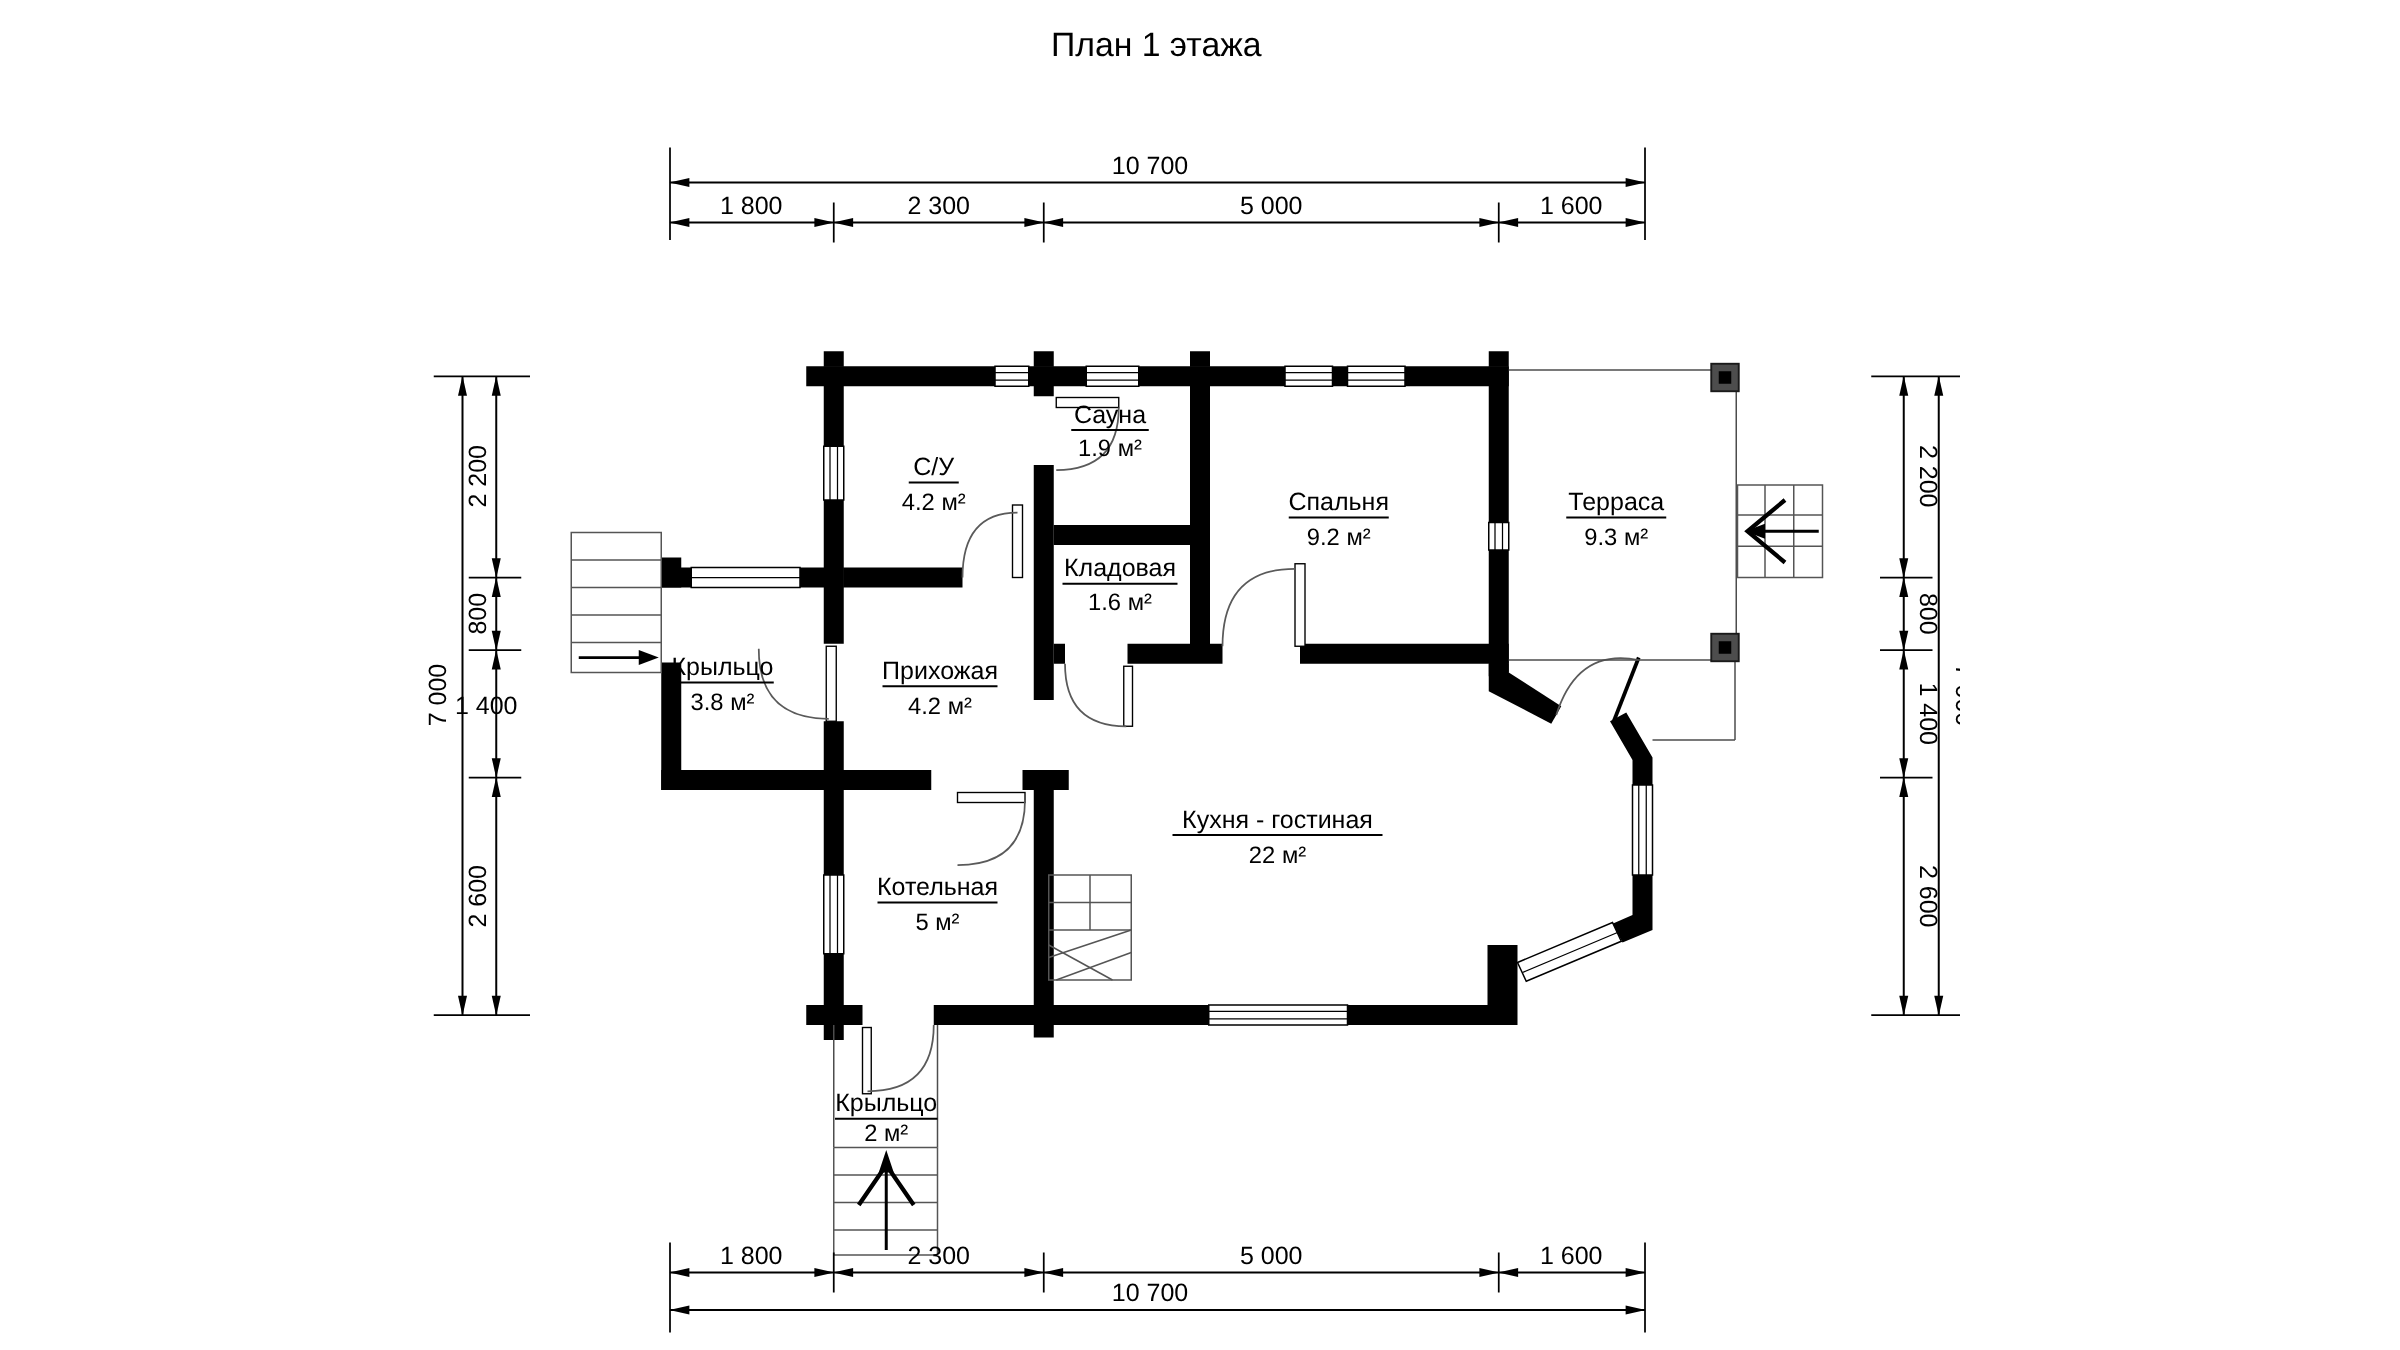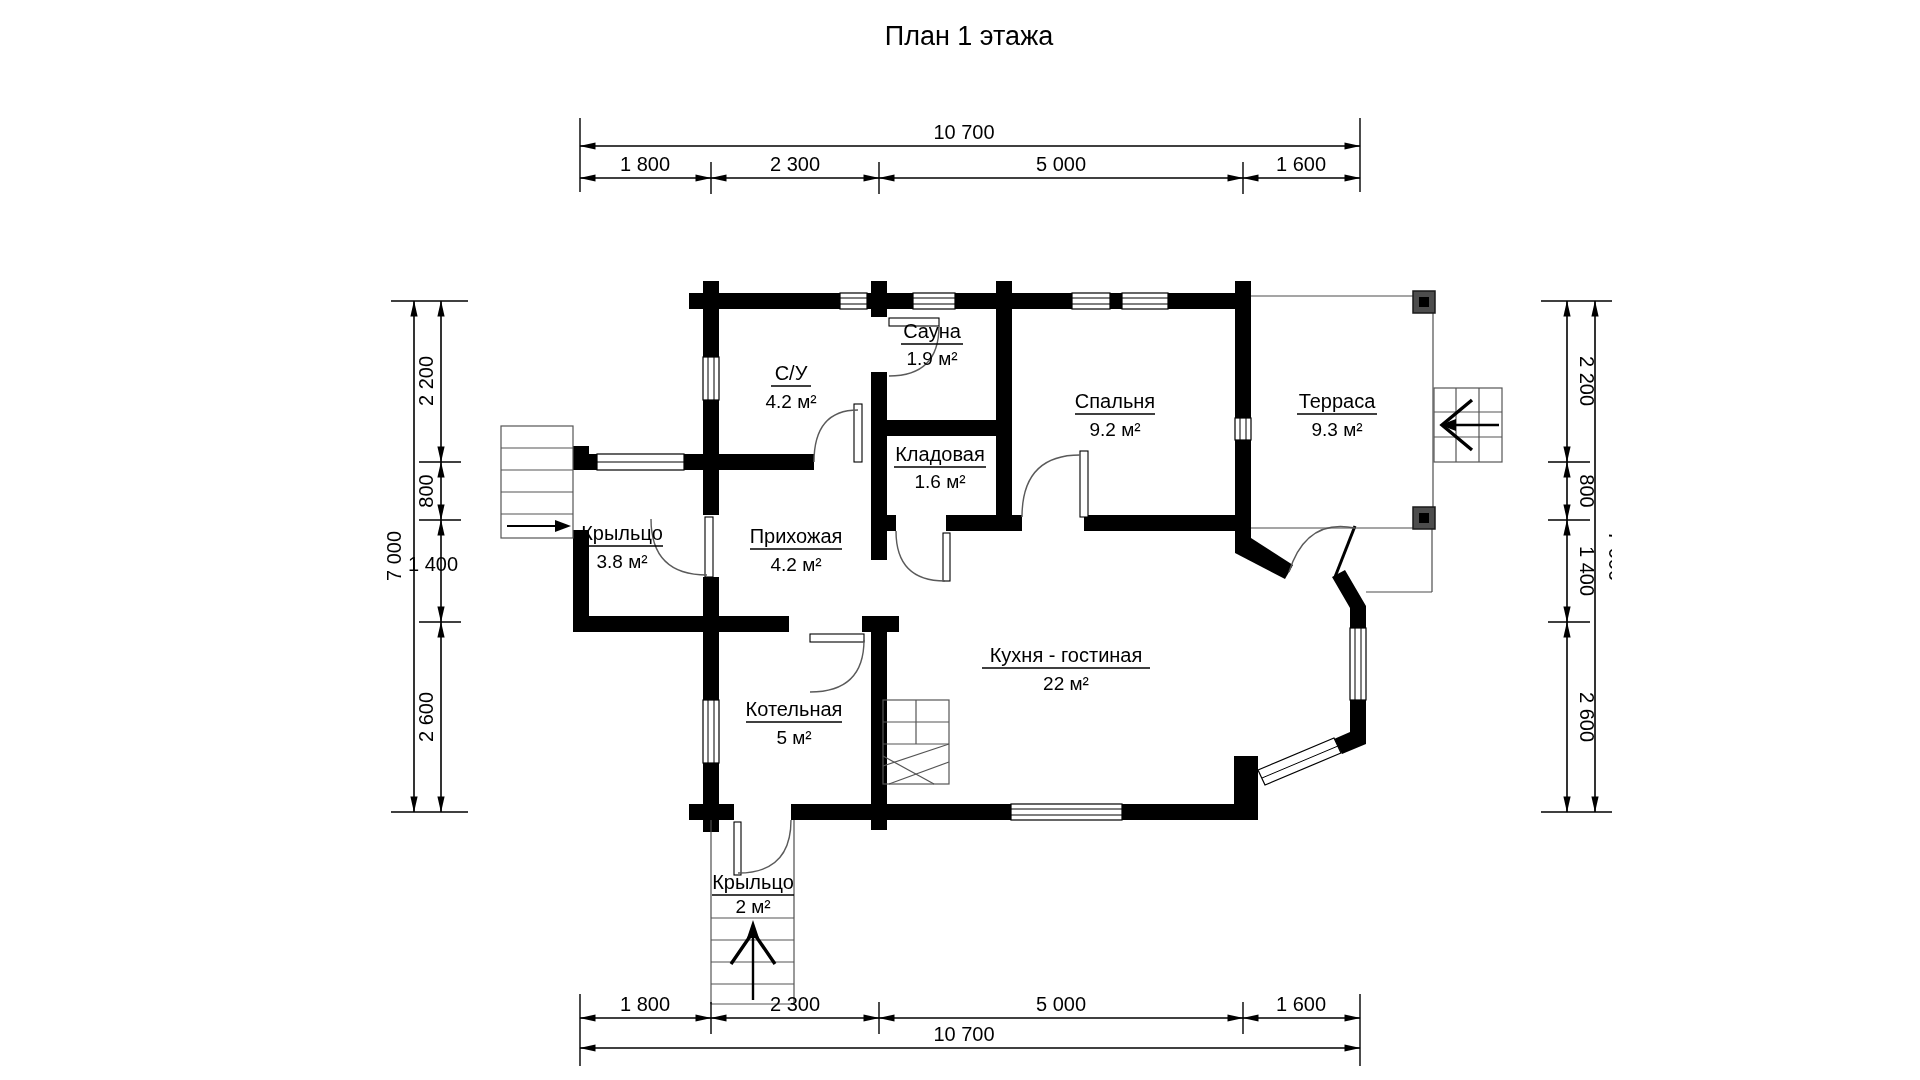--- a/index.html
+++ b/index.html
@@ -1,16 +1,16 @@
 <!DOCTYPE html>
 <html><head>
 <meta charset="utf-8">
 <style>
   html,body{margin:0;padding:0;background:#fff;}
-  .canvas{position:relative;width:1568px;height:1080px;background:#ffffff;overflow:hidden;margin-left:44px;}
+  .canvas{position:relative;width:1568px;height:1080px;background:#ffffff;overflow:hidden;}
   svg{position:absolute;left:0;top:0;}
   text{font-family:"Liberation Sans", sans-serif;fill:#000;}
   .title{font-size:27px;}
   .room-name{font-size:20px;}
   .room-area{font-size:19px;}
   .dim{font-size:20px;}
   .wall{fill:#000;stroke:none;}
   .thin2{stroke:#4d4d4d;stroke-width:1.2;fill:none;}
   .win{fill:#fff;stroke:#000;stroke-width:1.2;}
   .winline{stroke:#000;stroke-width:1;fill:none;}

